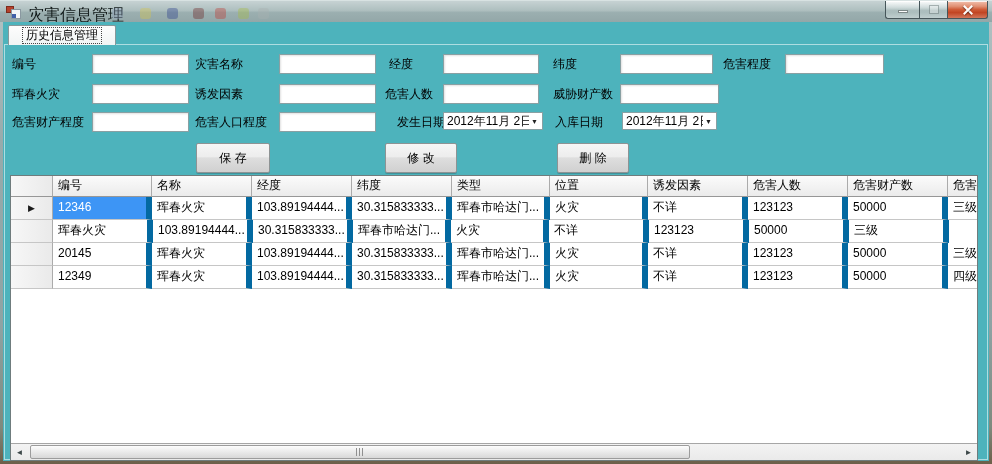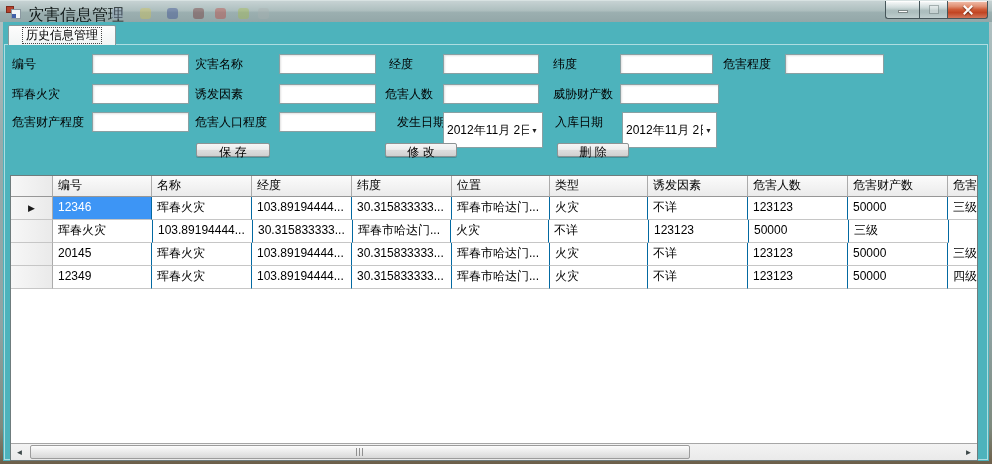--- a/index.html
+++ b/index.html
@@ -45,34 +45,34 @@
   .tab { position:absolute; left:8px; top:25px; width:108px; height:20px;
     background:linear-gradient(180deg,#fdfdfd,#f1f4f4); border:1px solid #87989a; border-bottom:none;
     border-radius:2px 2px 0 0; display:flex; align-items:center; justify-content:center; }
   .tab-label { border:1px dotted #444; padding:0 3px; font-size:12px; line-height:15px; white-space:nowrap; }
 
   
   .flabel { position:absolute; font-size:12px; line-height:14px; color:#000; white-space:nowrap; }
   .tbox { position:absolute; height:20px; border:1px solid #89a0a3; background:#fff;
     box-shadow:inset 1px 1px 2px rgba(0,0,0,.12); font-size:12px; padding:0 3px; outline:none;
     font-family:inherit; }
-  .combo { position:absolute; height:36px; background:#fff; border:1px solid #89a0a3;
+  .combo { position:absolute; height:18px; background:#fff; border:1px solid #89a0a3;
     display:flex; align-items:center; overflow:hidden; white-space:nowrap; }
   .combo-text { flex:1 1 auto; overflow:hidden; font-size:12px; padding-left:3px; }
   .combo-arrow { flex:0 0 auto; font-size:7px; color:#222; padding:0 4px 0 2px; }
-  .wbtn { position:absolute; height:14px; font-size:12px; color:#000; font-family:inherit;
+  .wbtn { position:absolute; height:30px; font-size:12px; color:#000; font-family:inherit;
     background:linear-gradient(180deg,#f6f6f6 0%,#ededed 45%,#dedede 50%,#d0d0d0 100%);
     border:1px solid #8d9394; border-radius:2px; box-shadow:0 1px 0 rgba(0,0,0,.18); cursor:default; }
 
   
   .grid { position:absolute; left:10px; top:175px; width:968px; height:286px;
     background:#fff; border:1px solid #6f7c7d; overflow:hidden; }
   .grow { display:flex; height:23px; }
   .grow.ghead { height:21px; }
-  .gcell { flex:0 0 auto; border-right:1px solid #0369a1; border-bottom:1px solid #c6c6c6;
+  .gcell { flex:0 0 auto; border-right:6px solid #0369a1; border-bottom:1px solid #c6c6c6;
     font-size:12px; line-height:21px; padding-left:5px; overflow:hidden; white-space:nowrap; color:#000; }
   .hcell { background:linear-gradient(180deg,#fbfbfb,#ebebeb); border-right:1px solid #ababab;
     border-bottom:1px solid #979797; line-height:19px; }
   .rsel { background:linear-gradient(90deg,#f7f7f7,#eaeaea); border-right:1px solid #ababab;
     padding-left:0; display:flex; align-items:center; justify-content:center; }
   .marker { font-size:9px; color:#1a1a1a; line-height:1; }
   .cell-selected { background:#3D95F5; color:#fff; }
   .w-sel{width:42px;} .w1{width:99px;} .w2{width:100px;} .w3{width:100px;} .w4{width:100px;}
   .w5{width:98px;} .w6{width:98px;} .w7{width:100px;} .w8{width:100px;} .w9{width:100px;} .w10{width:100px;}
 
@@ -167,22 +167,22 @@
   <button class="wbtn" style="left:385px;top:143px;width:72px">修 改</button>
   <button class="wbtn" style="left:557px;top:143px;width:72px">删 除</button>
 
   <div class="grid">
     <div class="grow ghead">
       <div class="gcell hcell rsel w-sel"></div>
       <div class="gcell hcell w1">编号</div>
       <div class="gcell hcell w2">名称</div>
       <div class="gcell hcell w3">经度</div>
       <div class="gcell hcell w4">纬度</div>
+      <div class="gcell hcell w6">类型</div>
       <div class="gcell hcell w5">位置</div>
-      <div class="gcell hcell w6">类型</div>
       <div class="gcell hcell w7">诱发因素</div>
       <div class="gcell hcell w8">危害人数</div>
       <div class="gcell hcell w9">危害财产数</div>
       <div class="gcell hcell w10">危害程度</div>
     </div>
 
     <div class="grow">
       <div class="gcell rsel w-sel">
           <span class="marker">▶</span>
         </div>

